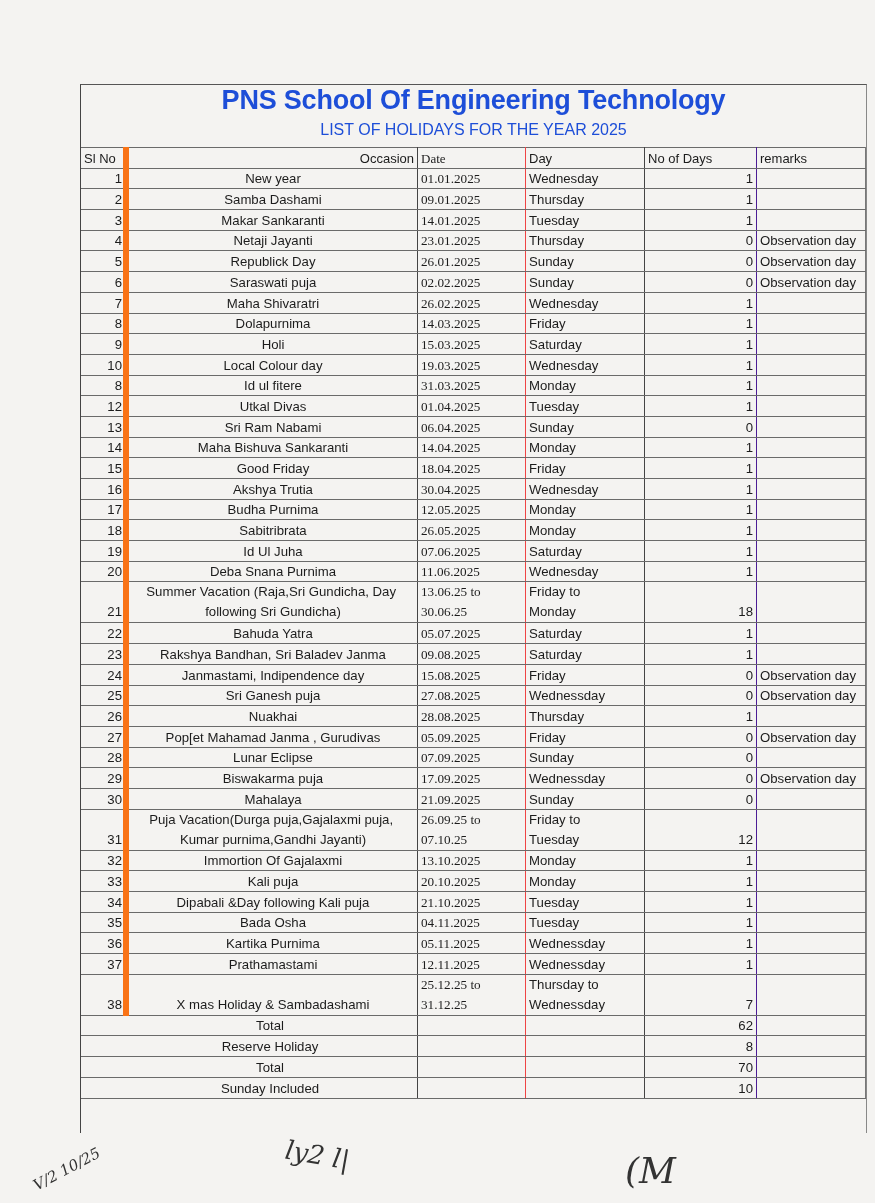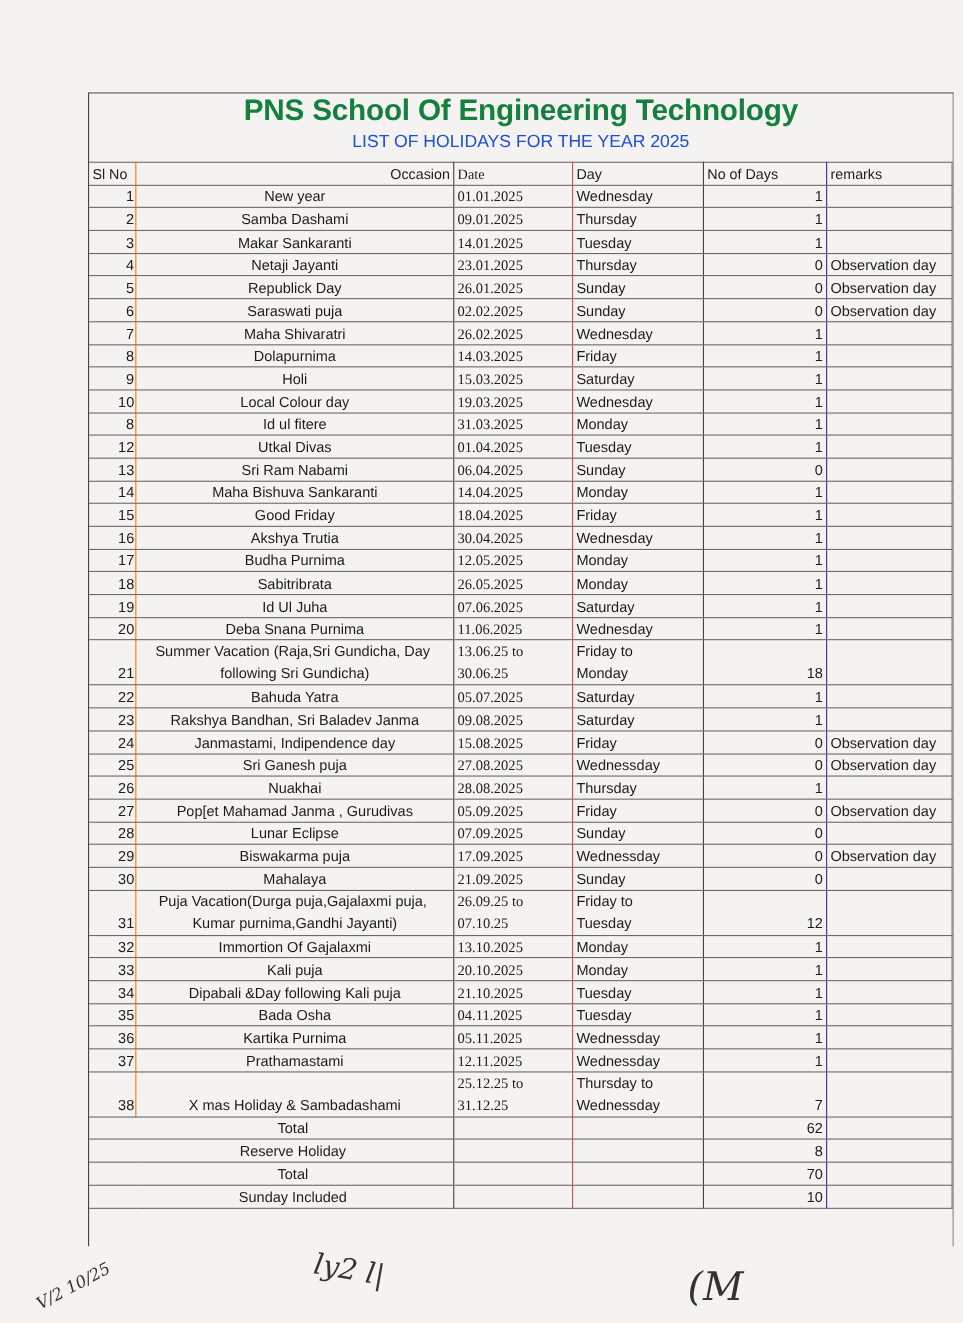--- a/index.html
+++ b/index.html
@@ -6,36 +6,36 @@
   body {
     width:875px; height:1203px; background:#f4f3f1; position:relative; overflow:hidden;
     font-family:"Liberation Sans", sans-serif; color:#1c1c1c;
   }
   .page {
     position:absolute; left:80px; top:84px; width:785px; height:1048px;
     border-left:1.5px solid #444; border-top:1.5px solid #555; border-right:1px solid #888;
   }
   .title {
     position:absolute; left:0; right:0; top:0; text-align:center;
-    font-size:27px; font-weight:bold; letter-spacing:-0.2px; color:#15803d;
+    font-size:27px; font-weight:bold; letter-spacing:-0.2px; color:#1d4ed8;
   }
   .subtitle {
     position:absolute; left:0; right:0; top:36px; text-align:center;
     font-size:16px; color:#1d4ed8;
   }
   table {
     position:absolute; left:0; top:62px; width:785px; border-collapse:collapse;
     font-size:13.2px; table-layout:fixed;
   }
   td, th {
     border-top:1px solid #6a6a6a; border-bottom:1px solid #6a6a6a;
     padding:0 3px; height:19.7px; line-height:19px; white-space:nowrap; overflow:hidden;
     font-weight:normal; vertical-align:bottom;
   }
-  .c-no { width:38px; text-align:right; padding-right:1px; border-right:1px solid #f97316; }
+  .c-no { width:38px; text-align:right; padding-right:1px; border-right:6px solid #f97316; }
   .c-occ { width:282px; text-align:center; border-right:1px solid #444; }
   .c-date { width:101px; border-right:1px solid #ef4444;font-family:Liberation Serif, serif; }
   .c-day { width:112px; border-right:1px solid #444; }
   .c-days { width:105px; text-align:right; border-right:1px solid #4c1d95; }
   .c-rem { width:auto; border-right:1px solid #777; }
   th.c-occ { text-align:right; }
   th { font-size:13px; }
   tr.tall td { height:40px; line-height:20px;margin-top:24px; }
   .two { display:block; }
   .foot .c-no { border-right:none; }

